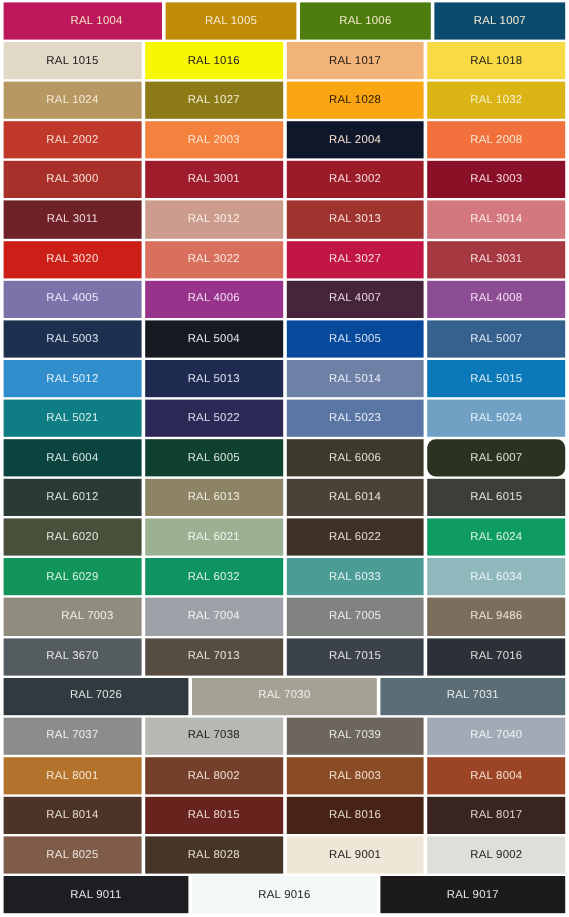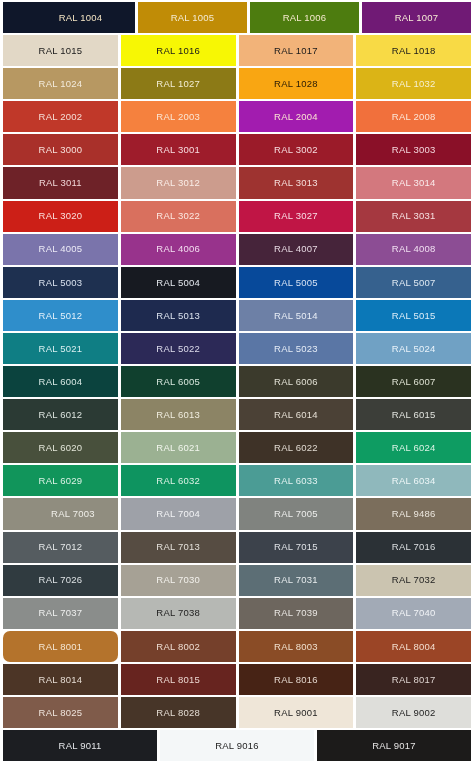--- a/index.html
+++ b/index.html
@@ -51,30 +51,30 @@
     line-height: 1;
     text-align: center;
     user-select: none;
   }
 </style>
 </head>
 <body>
 
 <div id="chart">
     <div class="swatch-row">
-      <div class="swatch" style="background: #0f172a; padding-left: 23px;">
+      <div class="swatch" style="background: #be185d; padding-left: 23px;">
         <span class="swatch-label" style="color: rgb(242, 227, 194);">RAL 1004</span>
       </div>
       <div class="swatch" style="background: rgb(192, 140, 6);">
         <span class="swatch-label" style="color: rgb(244, 235, 212);">RAL 1005</span>
       </div>
       <div class="swatch" style="background: #4d7c0f;">
         <span class="swatch-label" style="color: rgb(246, 233, 206);">RAL 1006</span>
       </div>
-      <div class="swatch" style="background: #701a75;">
+      <div class="swatch" style="background: #0c4a6e;">
         <span class="swatch-label" style="color: rgb(247, 236, 214);">RAL 1007</span>
       </div>
     </div>
     <div class="swatch-row">
       <div class="swatch" style="background: rgb(226, 216, 198);">
         <span class="swatch-label" style="color: rgb(26, 26, 26);">RAL 1015</span>
       </div>
       <div class="swatch" style="background: rgb(247, 247, 4);">
         <span class="swatch-label" style="color: rgb(26, 26, 26);">RAL 1016</span>
       </div>
@@ -99,21 +99,21 @@
         <span class="swatch-label" style="color: rgb(246, 240, 208);">RAL 1032</span>
       </div>
     </div>
     <div class="swatch-row">
       <div class="swatch" style="background: rgb(192, 56, 41);">
         <span class="swatch-label" style="color: rgb(246, 222, 214);">RAL 2002</span>
       </div>
       <div class="swatch" style="background: rgb(245, 129, 62);">
         <span class="swatch-label" style="color: rgb(251, 230, 212);">RAL 2003</span>
       </div>
-      <div class="swatch" style="background: #a21caf;">
+      <div class="swatch" style="background: #0f172a;">
         <span class="swatch-label" style="color: rgb(251, 226, 210);">RAL 2004</span>
       </div>
       <div class="swatch" style="background: rgb(241, 112, 60);">
         <span class="swatch-label" style="color: rgb(252, 231, 216);">RAL 2008</span>
       </div>
     </div>
     <div class="swatch-row">
       <div class="swatch" style="background: rgb(169, 48, 42);">
         <span class="swatch-label" style="color: rgb(247, 225, 219);">RAL 3000</span>
       </div>
@@ -214,21 +214,21 @@
     <div class="swatch-row">
       <div class="swatch" style="background: rgb(11, 67, 62);">
         <span class="swatch-label" style="color: rgb(215, 232, 228);">RAL 6004</span>
       </div>
       <div class="swatch" style="background: rgb(16, 64, 46);">
         <span class="swatch-label" style="color: rgb(216, 231, 222);">RAL 6005</span>
       </div>
       <div class="swatch" style="background: rgb(59, 58, 44);">
         <span class="swatch-label" style="color: rgb(225, 224, 212);">RAL 6006</span>
       </div>
-      <div class="swatch" style="background: rgb(42, 50, 32);">
+      <div class="swatch" style="background: rgb(42, 50, 32); border-radius: 7px;">
         <span class="swatch-label" style="color: rgb(221, 225, 210);">RAL 6007</span>
       </div>
     </div>
     <div class="swatch-row">
       <div class="swatch" style="background: rgb(43, 58, 52);">
         <span class="swatch-label" style="color: rgb(220, 228, 223);">RAL 6012</span>
       </div>
       <div class="swatch" style="background: rgb(140, 132, 101);">
         <span class="swatch-label" style="color: rgb(240, 237, 223);">RAL 6013</span>
       </div>
@@ -276,21 +276,21 @@
       </div>
       <div class="swatch" style="background: rgb(128, 131, 127);">
         <span class="swatch-label" style="color: rgb(237, 238, 236);">RAL 7005</span>
       </div>
       <div class="swatch" style="background: rgb(123, 110, 92);">
         <span class="swatch-label" style="color: rgb(235, 230, 221);">RAL 9486</span>
       </div>
     </div>
     <div class="swatch-row">
       <div class="swatch" style="background: rgb(85, 92, 96);">
-        <span class="swatch-label" style="color: rgb(229, 232, 233);">RAL 7012</span>
+        <span class="swatch-label" style="color: rgb(229, 232, 233);">RAL 3670</span>
       </div>
       <div class="swatch" style="background: rgb(86, 76, 66);">
         <span class="swatch-label" style="color: rgb(228, 224, 218);">RAL 7013</span>
       </div>
       <div class="swatch" style="background: rgb(60, 66, 75);">
         <span class="swatch-label" style="color: rgb(222, 225, 229);">RAL 7015</span>
       </div>
       <div class="swatch" style="background: rgb(43, 49, 54);">
         <span class="swatch-label" style="color: rgb(220, 223, 226);">RAL 7016</span>
       </div>
@@ -298,40 +298,37 @@
     <div class="swatch-row">
       <div class="swatch" style="background: rgb(48, 59, 64);">
         <span class="swatch-label" style="color: rgb(221, 226, 228);">RAL 7026</span>
       </div>
       <div class="swatch" style="background: rgb(166, 161, 149);">
         <span class="swatch-label" style="color: rgb(243, 241, 236);">RAL 7030</span>
       </div>
       <div class="swatch" style="background: rgb(92, 110, 117);">
         <span class="swatch-label" style="color: rgb(231, 236, 238);">RAL 7031</span>
       </div>
-      <div class="swatch" style="background: rgb(203, 196, 176);">
-        <span class="swatch-label" style="color: rgb(30, 30, 30);">RAL 7032</span>
-      </div>
     </div>
     <div class="swatch-row">
       <div class="swatch" style="background: rgb(138, 141, 139);">
         <span class="swatch-label" style="color: rgb(239, 240, 239);">RAL 7037</span>
       </div>
       <div class="swatch" style="background: rgb(182, 184, 180);">
         <span class="swatch-label" style="color: rgb(30, 30, 30);">RAL 7038</span>
       </div>
       <div class="swatch" style="background: rgb(109, 102, 94);">
         <span class="swatch-label" style="color: rgb(233, 230, 226);">RAL 7039</span>
       </div>
       <div class="swatch" style="background: rgb(162, 170, 182);">
         <span class="swatch-label" style="color: rgb(242, 244, 247);">RAL 7040</span>
       </div>
     </div>
     <div class="swatch-row">
-      <div class="swatch" style="background: rgb(180, 115, 44); border-radius: 7px;">
+      <div class="swatch" style="background: rgb(180, 115, 44);">
         <span class="swatch-label" style="color: rgb(245, 230, 210);">RAL 8001</span>
       </div>
       <div class="swatch" style="background: rgb(117, 64, 43);">
         <span class="swatch-label" style="color: rgb(237, 221, 210);">RAL 8002</span>
       </div>
       <div class="swatch" style="background: rgb(138, 76, 38);">
         <span class="swatch-label" style="color: rgb(240, 224, 206);">RAL 8003</span>
       </div>
       <div class="swatch" style="background: rgb(155, 69, 38);">
         <span class="swatch-label" style="color: rgb(243, 222, 207);">RAL 8004</span>

